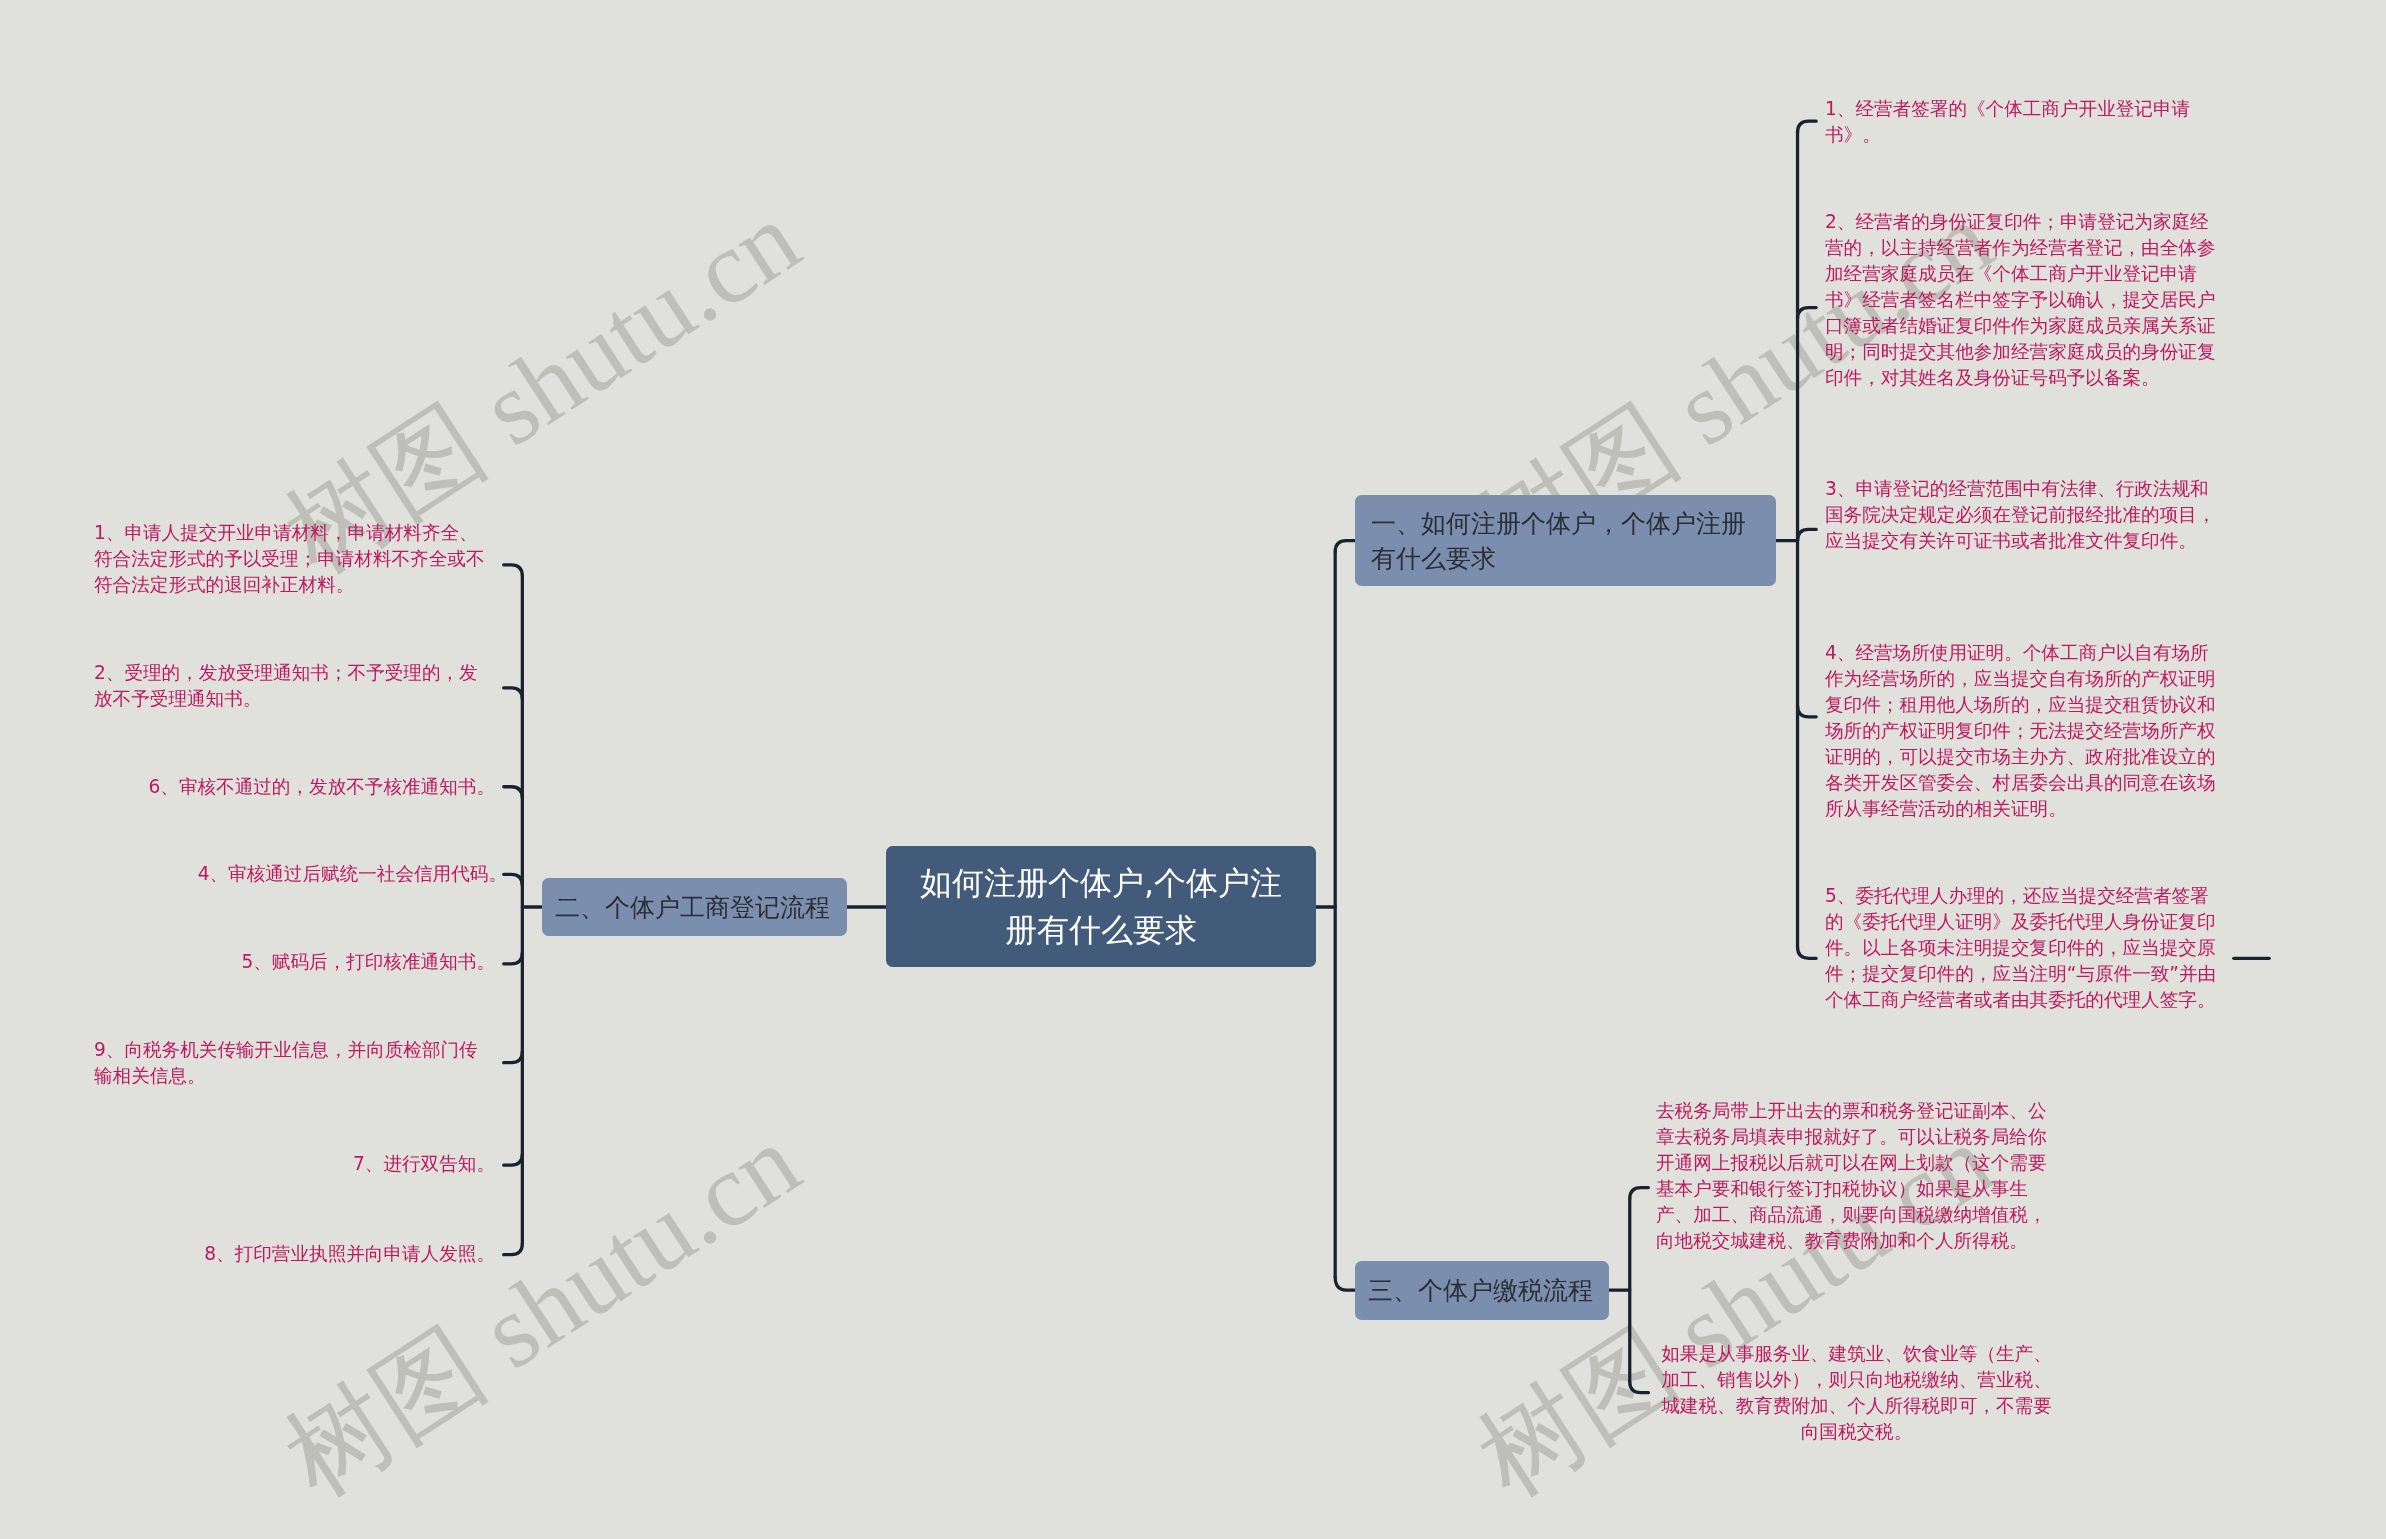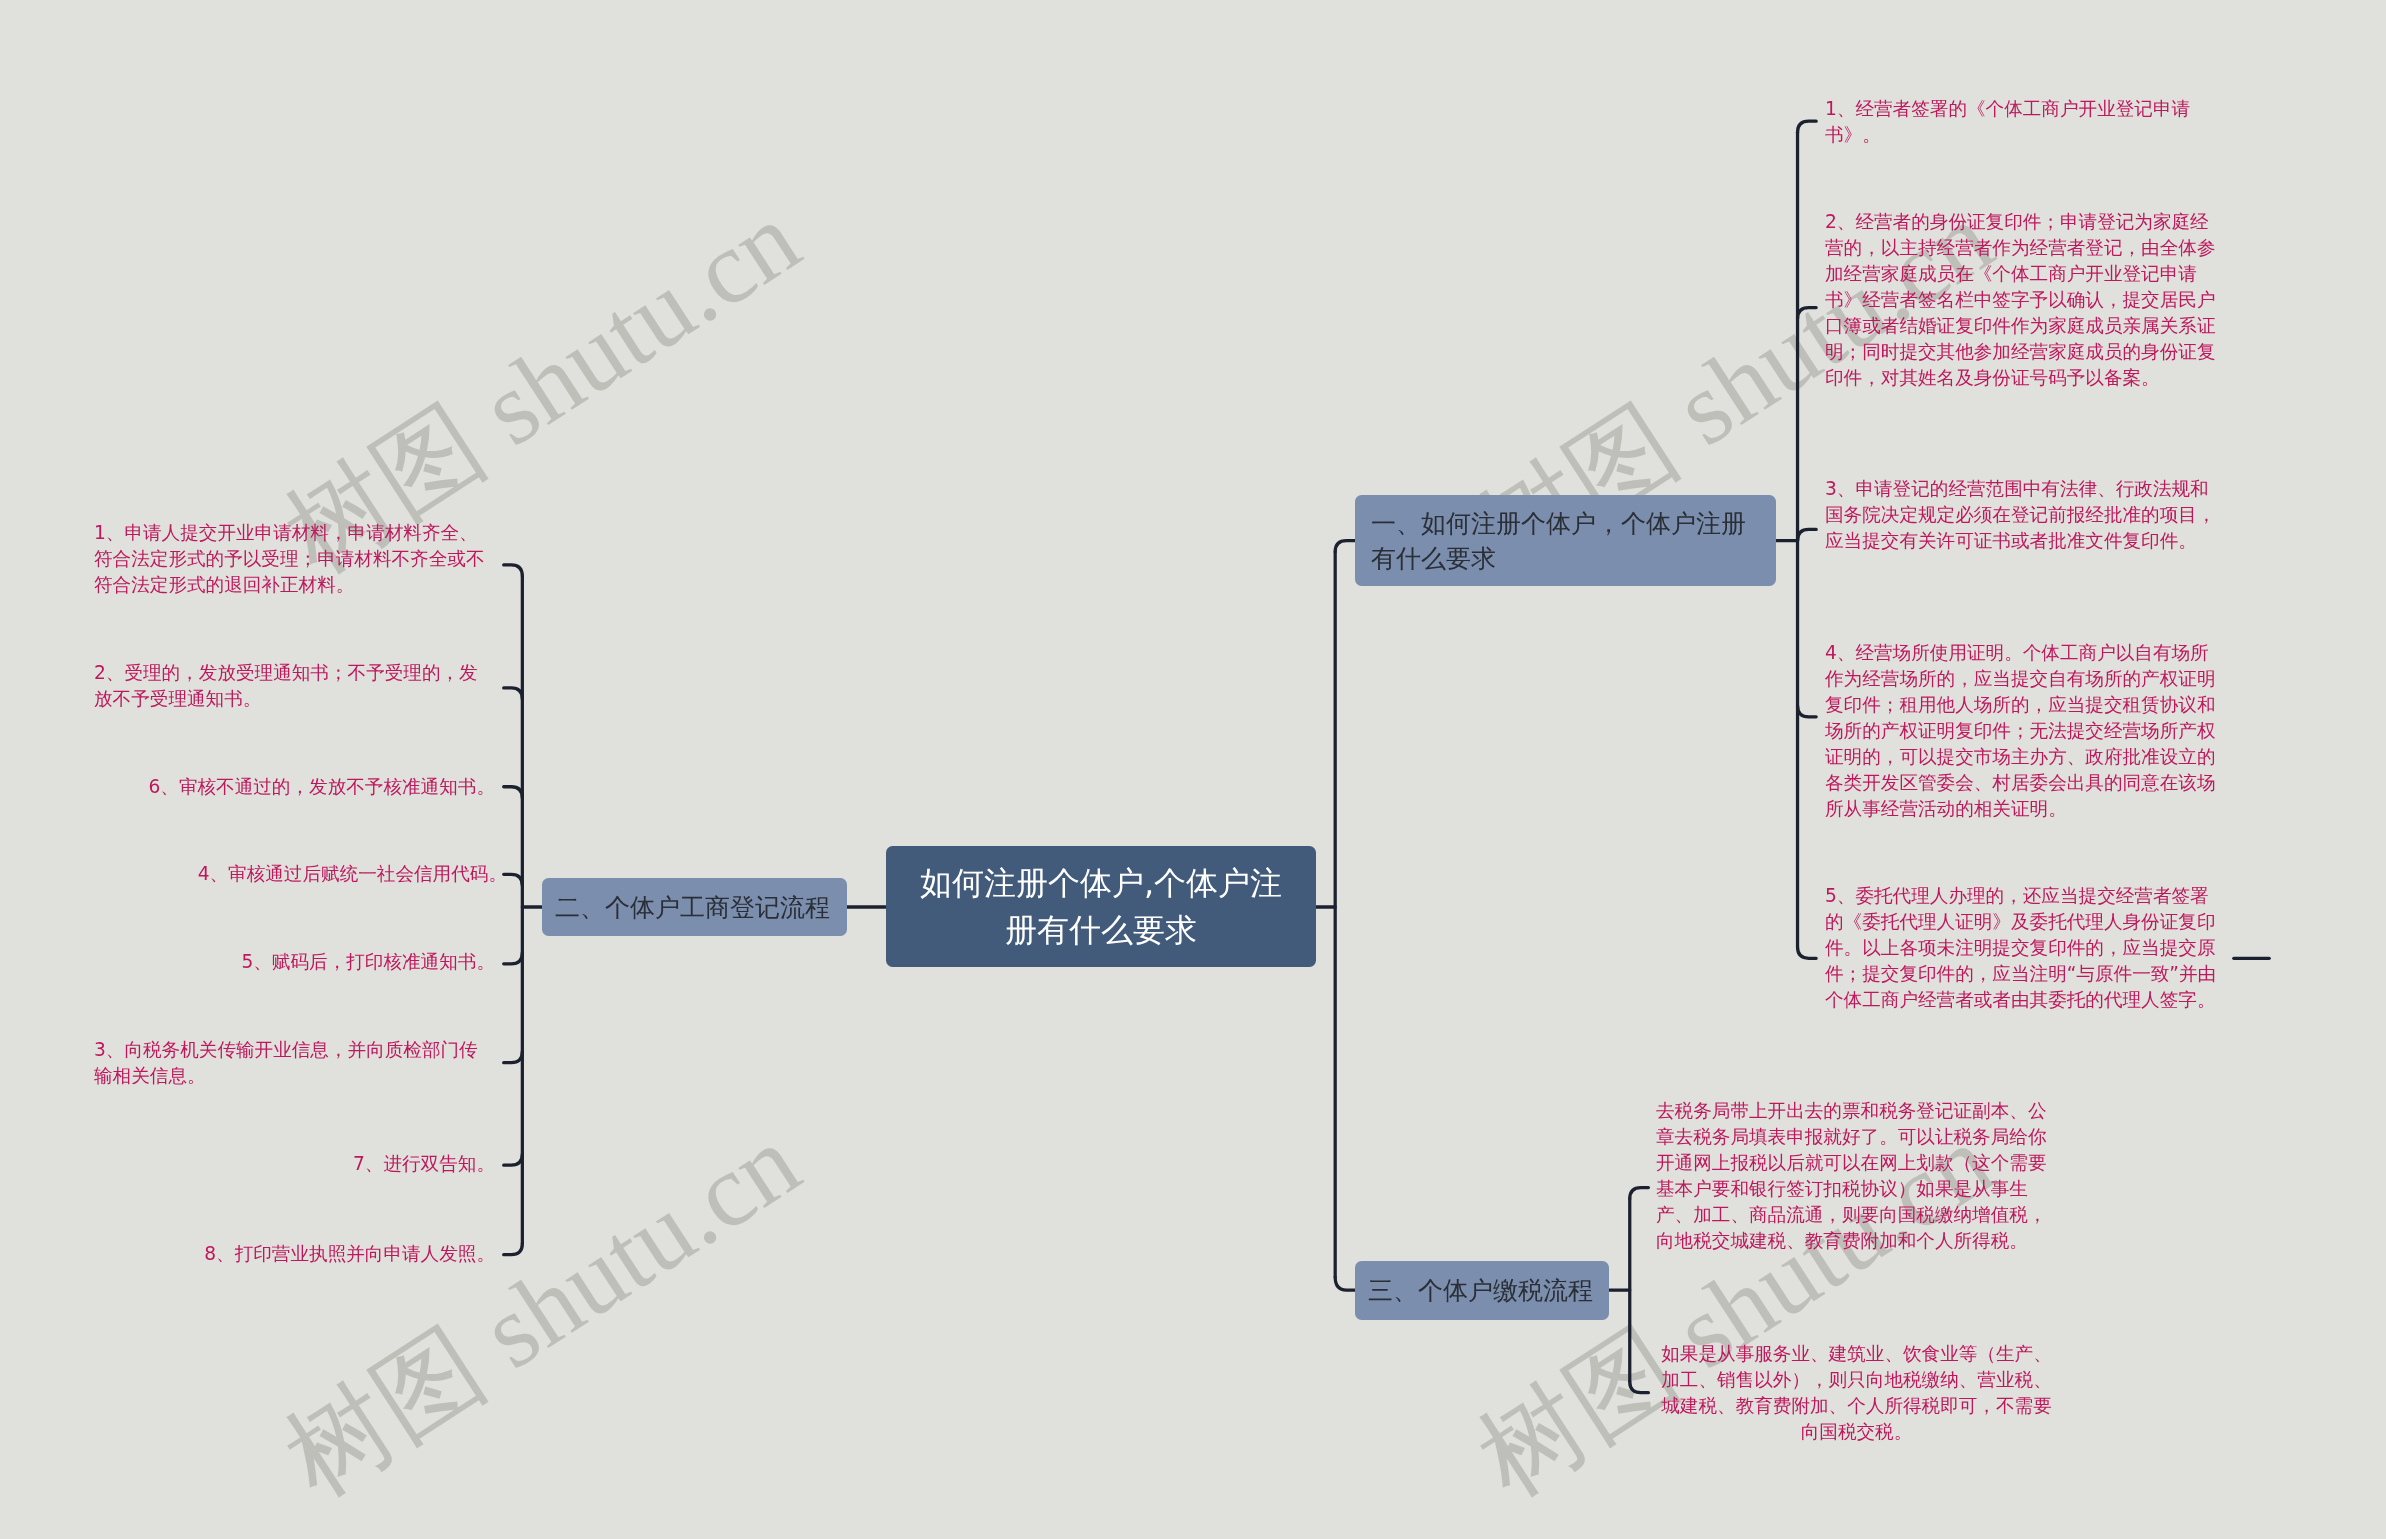--- a/index.html
+++ b/index.html
@@ -90,21 +90,21 @@
 <div class="leaf" style="left:1825px; top:883px; width:401px;">5、委托代理人办理的，还应当提交经营者签署的《委托代理人证明》及委托代理人身份证复印件。以上各项未注明提交复印件的，应当提交原件；提交复印件的，应当注明“与原件一致”并由个体工商户经营者或者由其委托的代理人签字。</div>
 
 <div class="node branch" style="left:542px; top:878px; width:305px; height:58px;">
   <span>二、个体户工商登记流程</span>
 </div>
 <div class="leaf" style="left:94px; top:520px; width:401px;">1、申请人提交开业申请材料，申请材料齐全、符合法定形式的予以受理；申请材料不齐全或不符合法定形式的退回补正材料。</div>
 <div class="leaf right-align" style="left:94px; top:660px; width:401px; text-align:left;">2、受理的，发放受理通知书；不予受理的，发放不予受理通知书。</div>
 <div class="leaf right-align" style="left:94px; top:774px; width:401px;">6、审核不通过的，发放不予核准通知书。</div>
 <div class="leaf right-align" style="left:106px; top:861px; width:401px;text-align:right;">4、审核通过后赋统一社会信用代码。</div>
 <div class="leaf right-align" style="left:94px; top:949px; width:401px;">5、赋码后，打印核准通知书。</div>
-<div class="leaf" style="left:94px; top:1037px; width:401px;">3、向税务机关传输开业信息，并向质检部门传输相关信息。</div>
+<div class="leaf" style="left:94px; top:1037px; width:401px;">9、向税务机关传输开业信息，并向质检部门传输相关信息。</div>
 <div class="leaf right-align" style="left:94px; top:1151px; width:401px;">7、进行双告知。</div>
 <div class="leaf right-align" style="left:94px; top:1241px; width:401px;">8、打印营业执照并向申请人发照。</div>
 
 <div class="node branch" style="left:1355px; top:1261px; width:254px; height:59px;">
   <span>三、个体户缴税流程</span>
 </div>
 <div class="leaf" style="left:1656px; top:1098px; width:401px;">去税务局带上开出去的票和税务登记证副本、公章去税务局填表申报就好了。可以让税务局给你开通网上报税以后就可以在网上划款（这个需要基本户要和银行签订扣税协议）如果是从事生产、加工、商品流通，则要向国税缴纳增值税，向地税交城建税、教育费附加和个人所得税。</div>
 <div class="leaf" style="left:1656px; top:1341px; width:401px;text-align:center;">如果是从事服务业、建筑业、饮食业等（生产、加工、销售以外），则只向地税缴纳、营业税、城建税、教育费附加、个人所得税即可，不需要向国税交税。</div>
 
 

